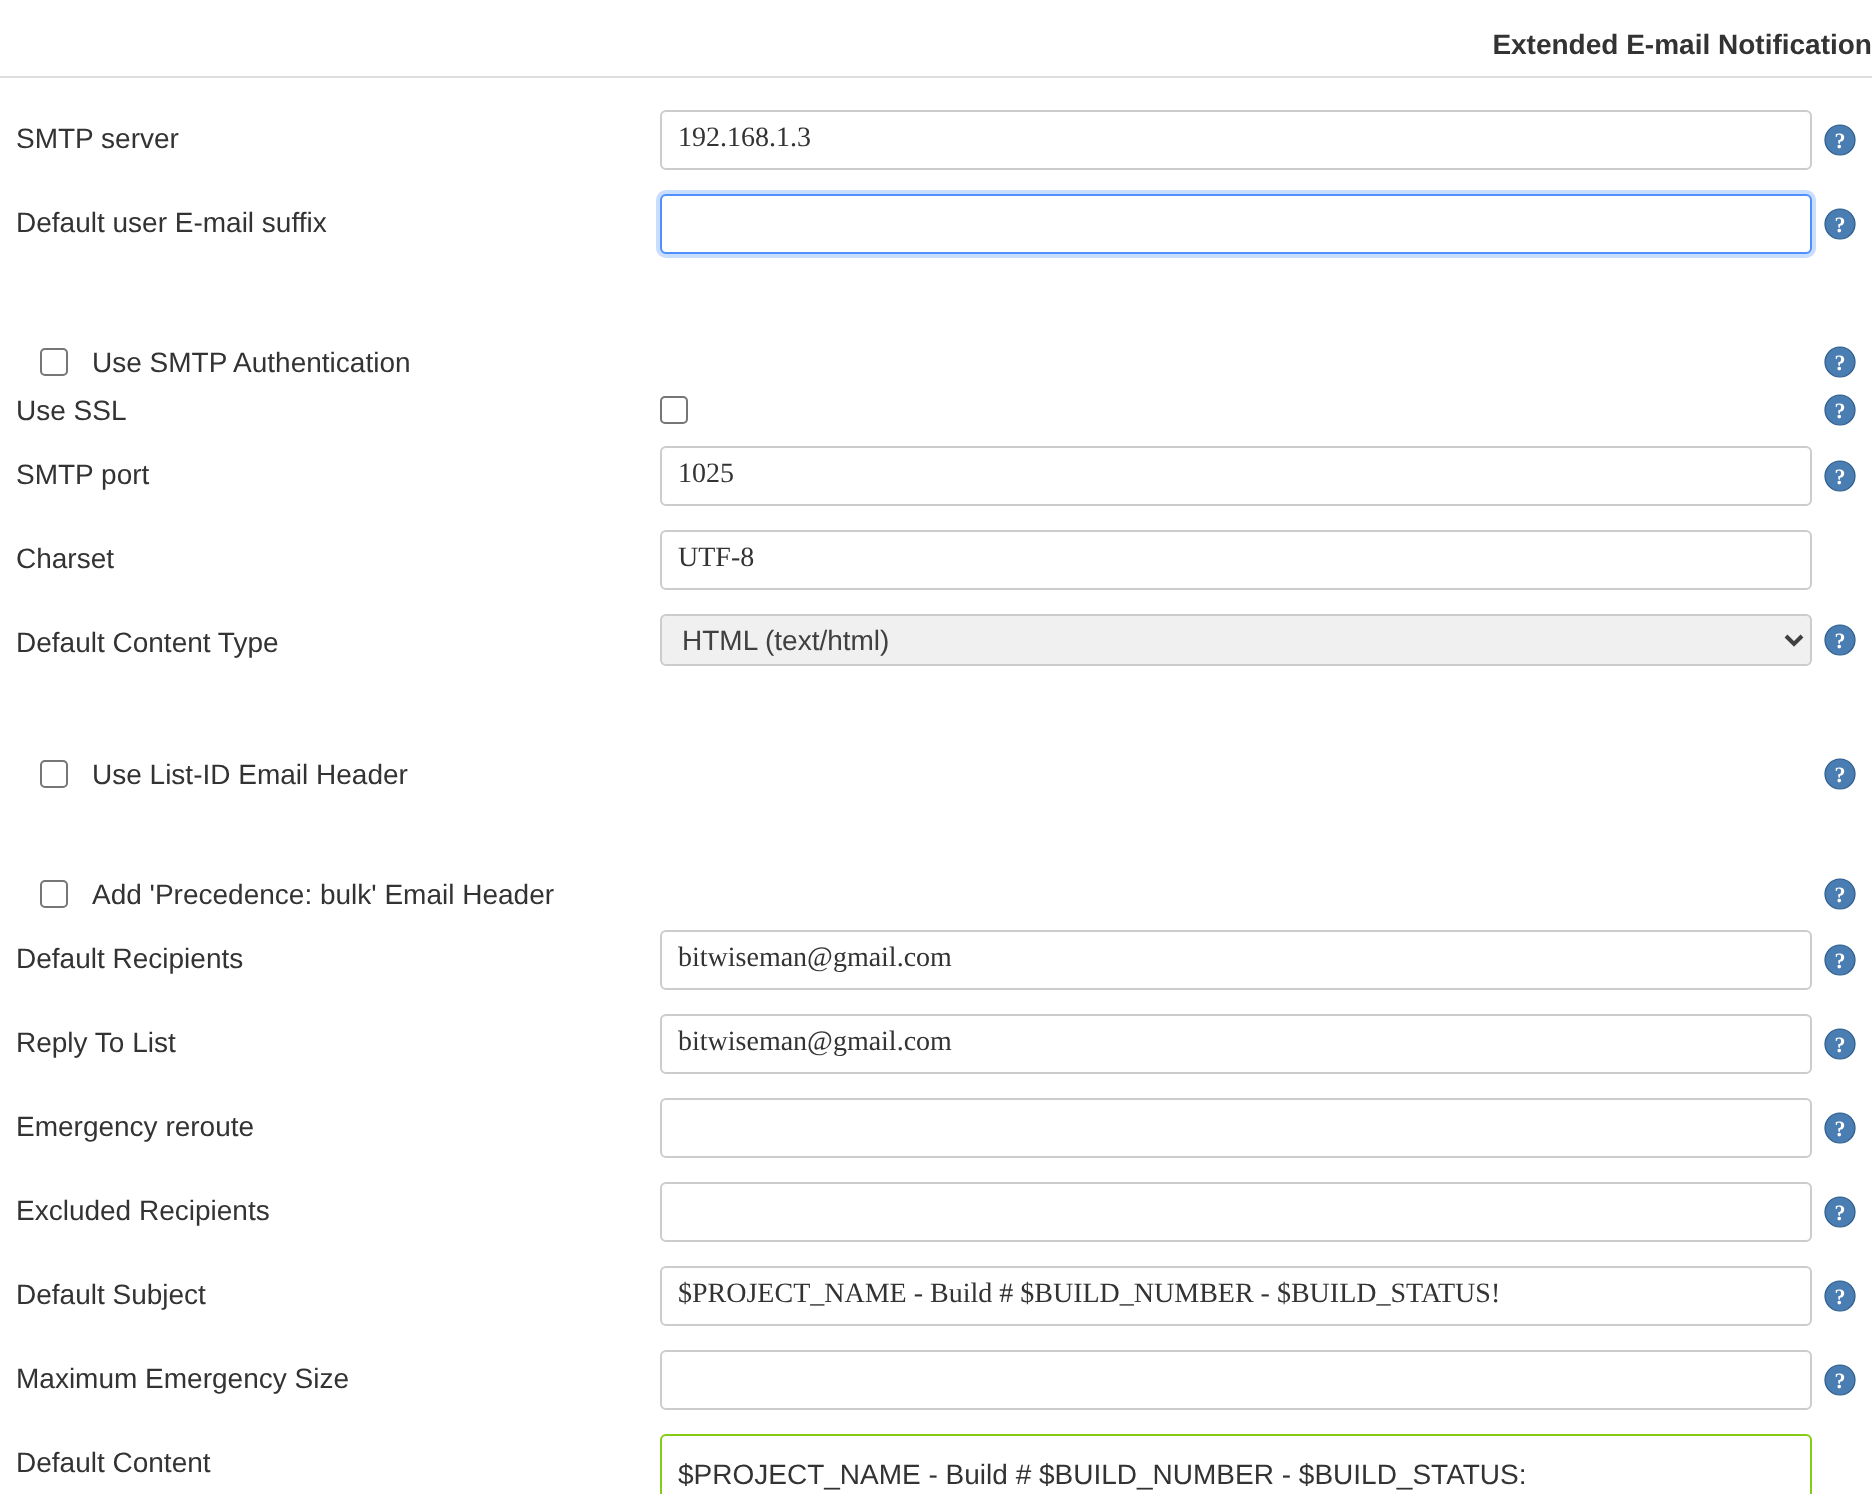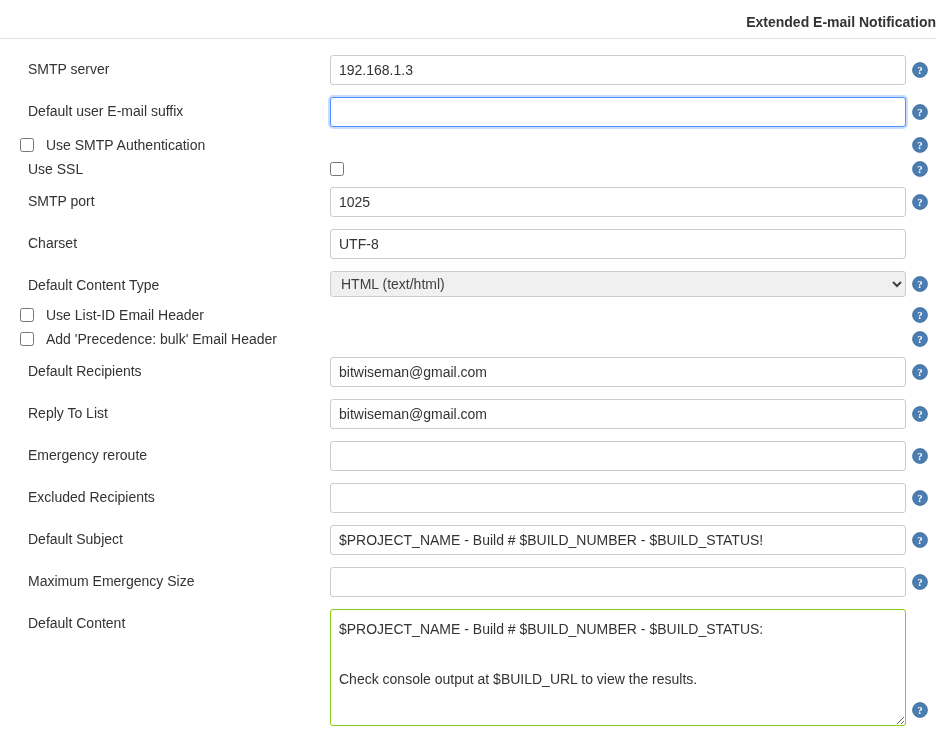--- a/index.html
+++ b/index.html
@@ -24,42 +24,42 @@
       text-align: right;
     }
     .form-row {
       display: flex;
       align-items: flex-start;
       padding: 6px 0;
       position: relative;
     }
     .form-label {
       width: 330px;
-      padding-left: 28px;
+      padding-left: 8px;
       padding-top: 6px;
       font-size: 14px;
       color: #333;
       flex-shrink: 0;
     }
     .form-field {
       flex: 1;
       display: flex;
       align-items: flex-start;
       padding-right: 30px;
       position: relative;
     }
     .text-input {
       width: 100%;
       padding: 6px 8px;
       font-size: 14px;
       border: 1px solid #ccc;
       border-radius: 3px;
       background: #fff;
       color: #333;
-      font-family: Liberation Sans, sans-serif;
+      font-family: Liberation Serif, serif;
     }
     .text-input.focused {
       border-color: #4d90fe;
       box-shadow: 0 0 0 2px rgba(77,144,254,0.3);
     }
     .select-input {
       width: 100%;
       padding: 3px 6px;
       font-size: 14px;
       border: 1px solid #ccc;
@@ -80,20 +80,21 @@
       font-family: inherit;
       resize: vertical;
       line-height: 1.8;
       min-height: 95px;
     }
     .checkbox-row {
       display: flex;
       align-items: center;
       padding: 4px 0 4px 20px;
       position: relative;
+      margin-top: 36px;
     }
     .checkbox-row .form-label-inline {
       padding-left: 12px;
       padding-top: 0;
       font-size: 14px;
     }
     .checkbox-row .cb-wrapper {
       display: flex;
       align-items: center;
       width: 310px;

